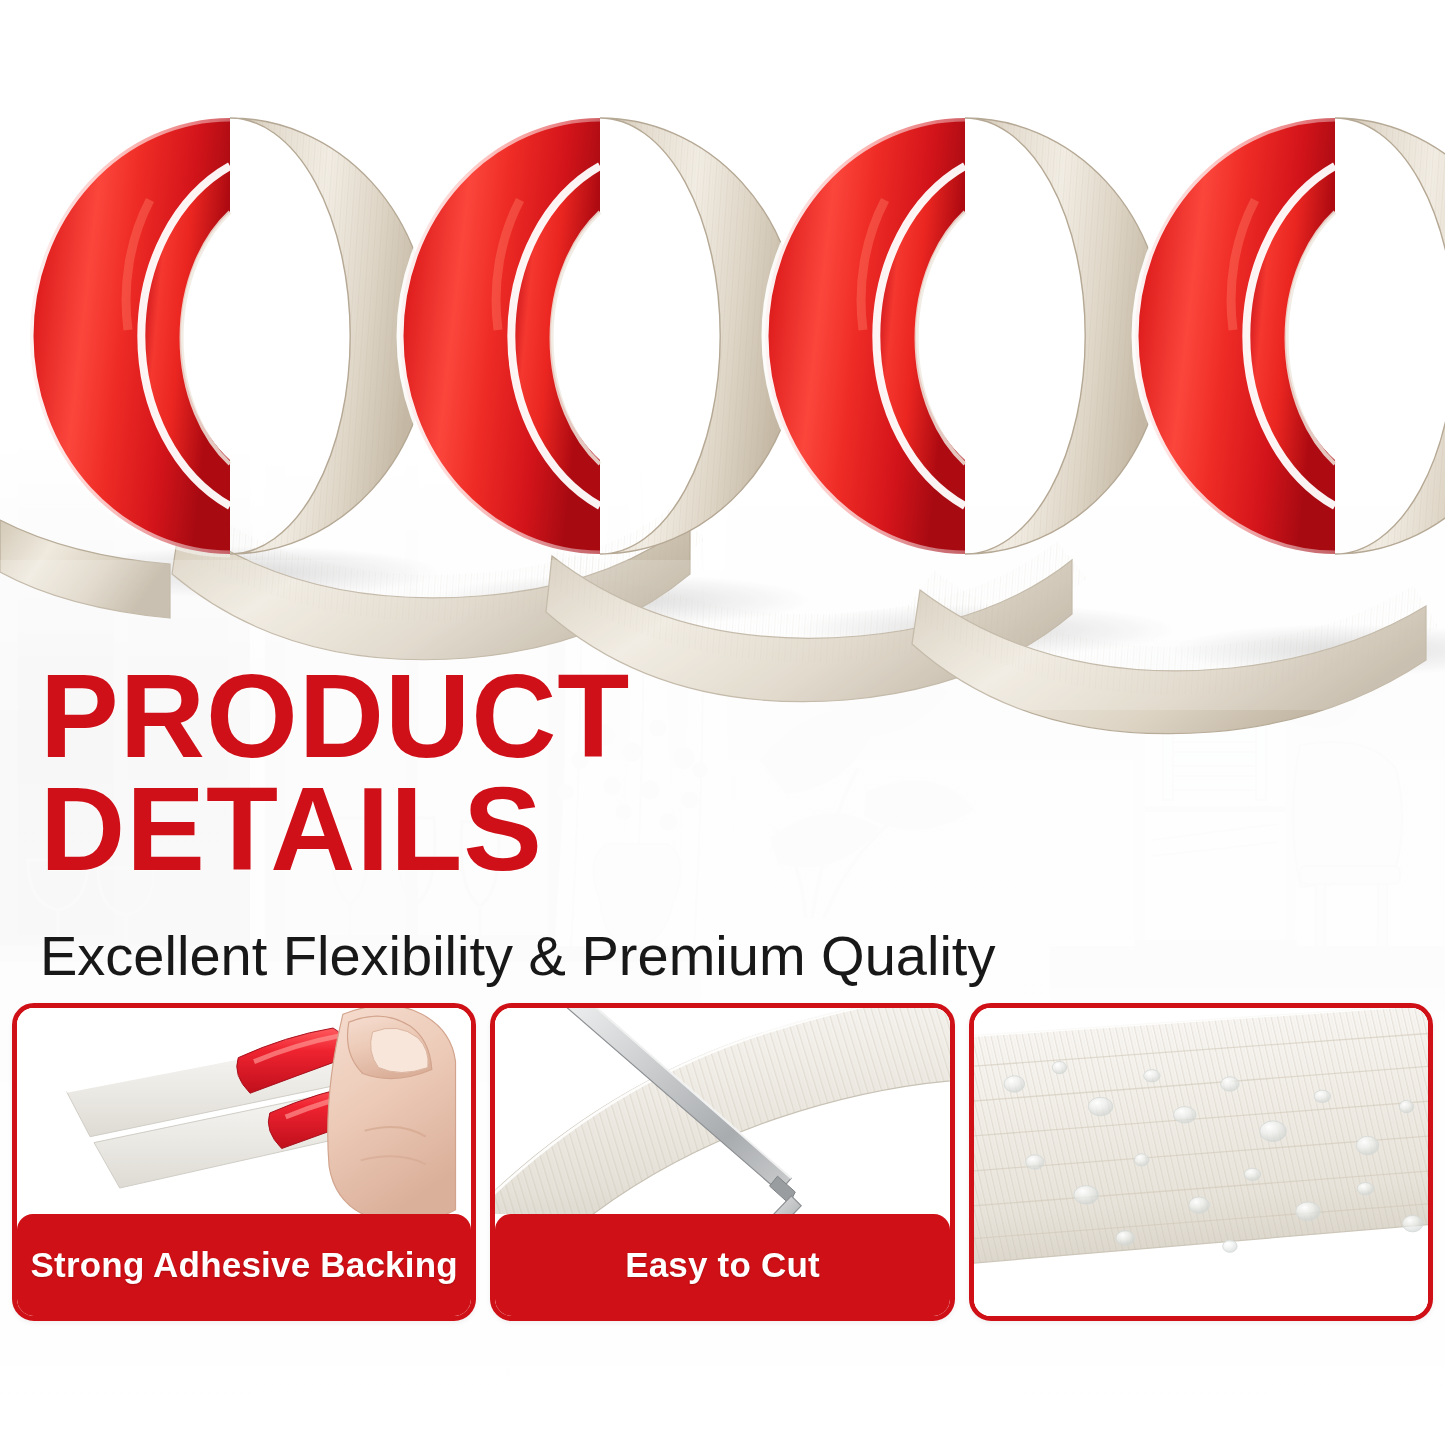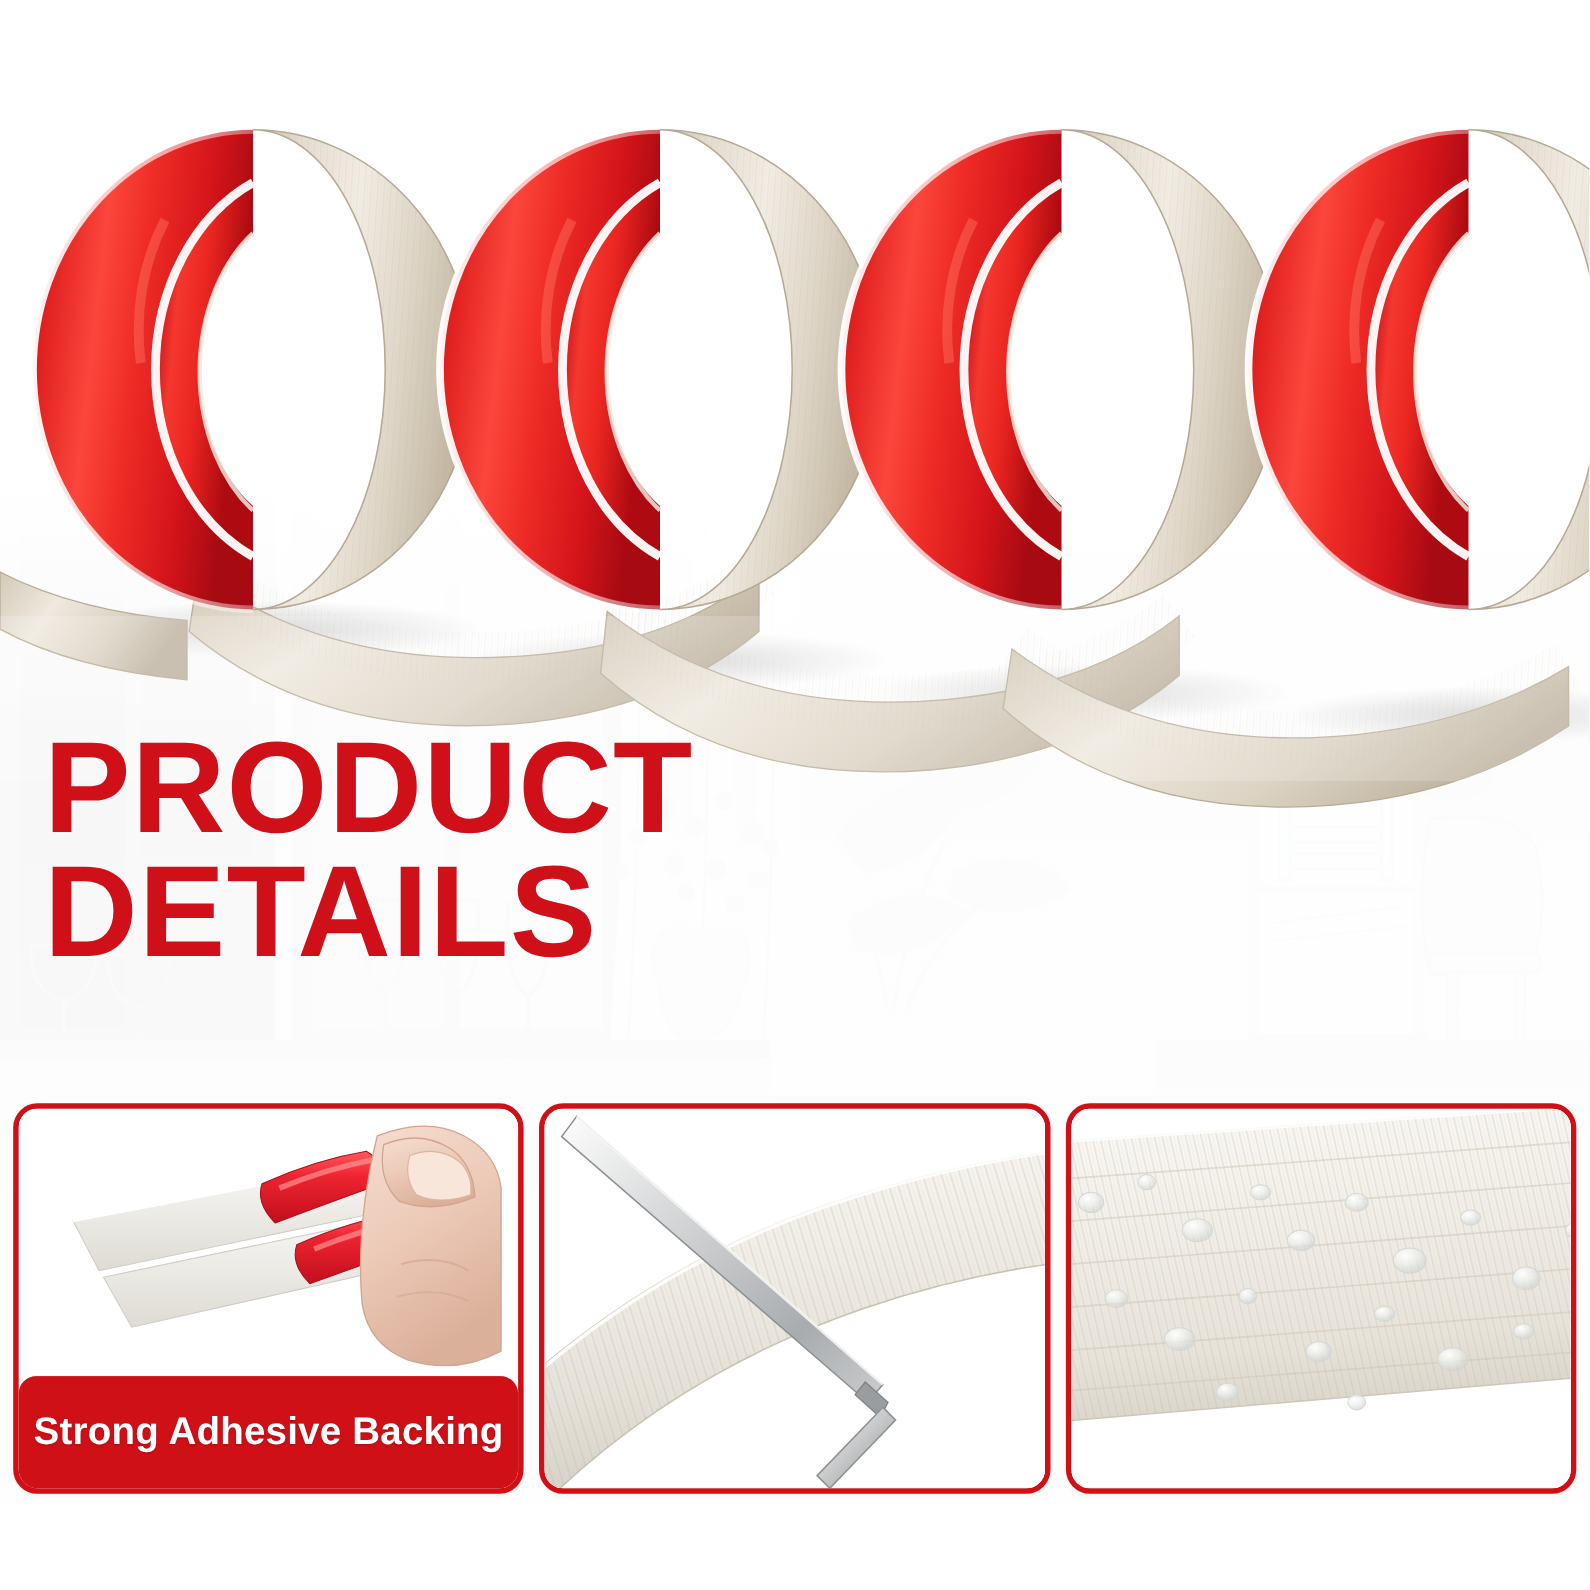--- a/index.html
+++ b/index.html
@@ -44,21 +44,21 @@
     font-weight:normal;
     font-size:56px;
     line-height:1.05;
     color:#181818;
     letter-spacing:0px;
   }
 
   
   .features {
     position:absolute; left:12px; top:1003px;
-    width:1421px; height:355px;
+    width:1421px; height:318px;
     display:flex; gap:14px;
   }
   .feature-card {
     position:relative;
     flex:1 1 0;
     border:5px solid #CF1016;
     border-radius:22px;
     background:#ffffff;
     overflow:hidden;
     display:flex; flex-direction:column;
@@ -348,20 +348,21 @@
         <path d="M1255 200 a150 185 0 0 0 -22 130" fill="none" stroke="#ff7a66" stroke-width="9" opacity="0.42"></path>
       </g>
 
       <rect x="0" y="560" width="1445" height="150" fill="#ffffff" opacity="0.18"></rect>
     </svg>
   </div>
 
   <div class="headline-block">
     <div class="headline">PRODUCT
 DETAILS</div>
+    <div class="subheadline">Excellent Flexibility &amp; Premium Quality</div>
   </div>
 
   <div class="features">
 
     <div class="feature-card">
       <div class="feature-photo">
         <svg viewBox="0 0 460 300" preserveAspectRatio="xMidYMid slice" aria-hidden="true">
           <defs>
             <linearGradient id="f1tape" x1="0" y1="0" x2="0" y2="1">
               <stop offset="0" stop-color="#f7f7f5"></stop>
@@ -430,20 +431,21 @@
           <path d="M-20 252 q132 -132 302 -184 q110 -34 198 -38" fill="none" stroke="#ffffff" stroke-width="3" opacity="0.9"></path>
 
           <g>
             <path d="M58 6 L300 218 L288 232 L46 22 Z" fill="url(#f2blade)" stroke="#8d9093" stroke-width="1.2"></path>
             <path d="M58 6 L300 218" fill="none" stroke="#ffffff" stroke-width="2.2" opacity="0.85"></path>
             <path d="M286 216 l18 16 l-6 12 l-20 -18 z" fill="#9a9d9f" stroke="#7f8284" stroke-width="1"></path>
             <path d="M248 290 L300 236 L310 246 L258 300 Z" fill="url(#f2blade)" stroke="#8d9093" stroke-width="1.2"></path>
           </g>
         </svg>
       </div>
+      <div class="feature-caption">Easy to Cut</div>
     </div>
 
     <div class="feature-card">
       <div class="feature-photo">
         <svg viewBox="0 0 460 300" preserveAspectRatio="xMidYMid slice" aria-hidden="true">
           <defs>
             <linearGradient id="f3tape" x1="0" y1="0" x2="0.15" y2="1">
               <stop offset="0" stop-color="#fcfbf9"></stop>
               <stop offset="0.4" stop-color="#f3f0ea"></stop>
               <stop offset="0.8" stop-color="#e8e4db"></stop>

